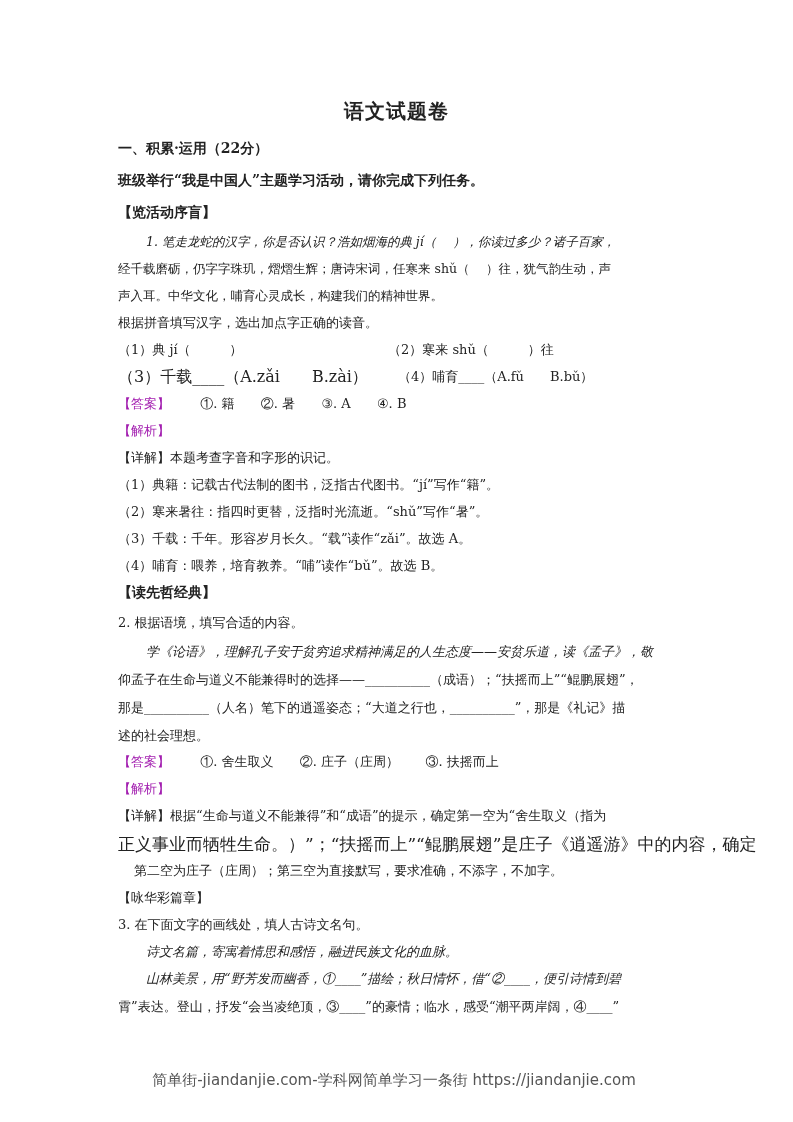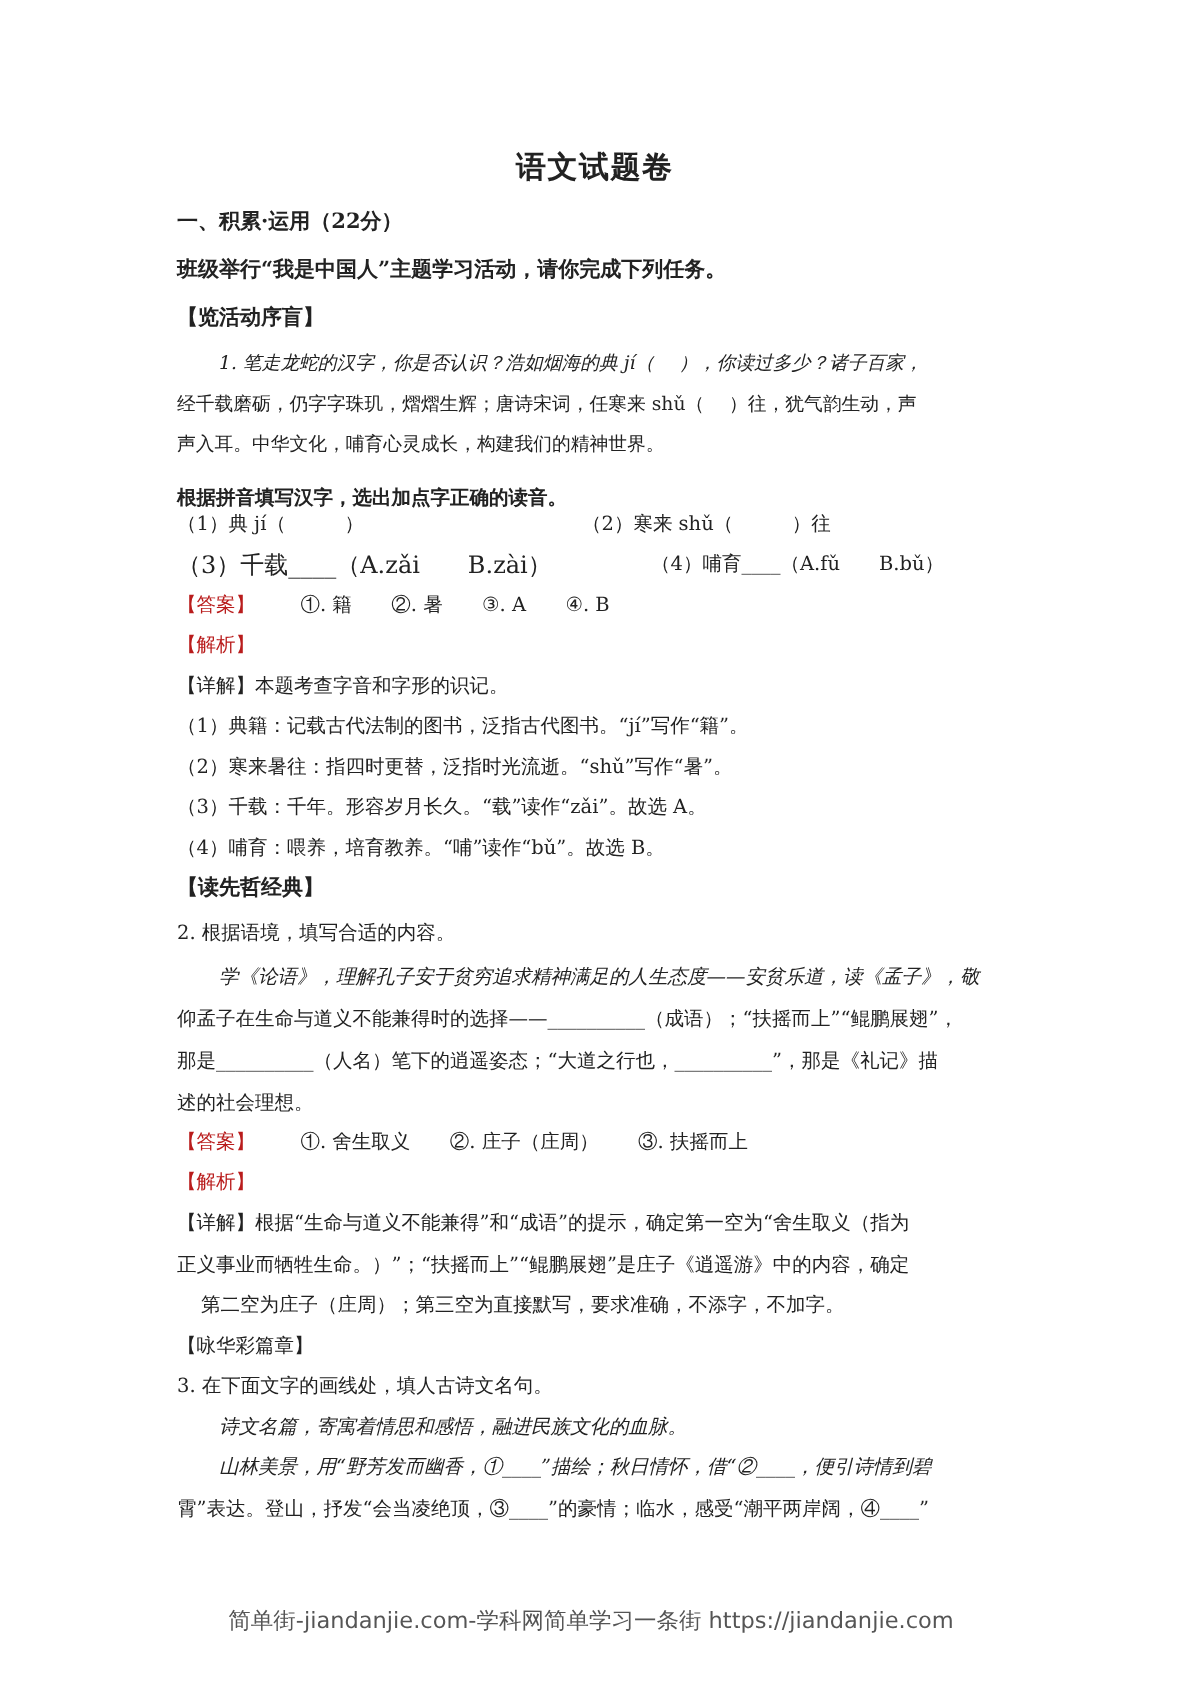--- a/index.html
+++ b/index.html
@@ -34,52 +34,52 @@
       left: 0;
       width: 793px;
       text-align: center;
       font-size: 20px;
       font-weight: bold;
       line-height: 26px;
       letter-spacing: 1px;
     }
     .bold { font-weight: bold; font-size: 14px; }
     .indent { left: 146px; font-style: italic; }
-    .blue { color: #b91c1c; }
+    .blue { color: #a21caf; }
     .gap { display: inline-block; }
     .footer {
       position: absolute;
       top: 1069px;
       left: 0;
       width: 788px;
       text-align: center;
       font-family: "DejaVu Sans", "Liberation Sans", sans-serif;
       font-size: 15px;
       color: #555555;
       line-height: 22px;
     }
     .col2 { position: absolute; left: 388px; }
-    .col2b { position: absolute; left: 398px; margin-left: 36px; }
+    .col2b { position: absolute; left: 398px; }
   </style>
 </head>
 <body>
 
 <div class="page">
 
   <div class="title">语文试题卷</div>
 
   <div class="line bold" style="top:139px;">一、积累·运用（22分）</div>
   <div class="line bold" style="top:171px;">班级举行“我是中国人”主题学习活动，请你完成下列任务。</div>
   <div class="line bold" style="top:203px;">【览活动序盲】</div>
 
   <div class="line indent" style="top:233px; font-size:12.5px;">1. 笔走龙蛇的汉字，你是否认识？浩如烟海的典 jí（　 ），你读过多少？诸子百家，</div>
   <div class="line" style="top:260px; font-size:12.5px;">经千载磨砺，仍字字珠玑，熠熠生辉；唐诗宋词，任寒来 shǔ（　 ）往，犹气韵生动，声</div>
   <div class="line" style="top:287px; font-size:12.5px;">声入耳。中华文化，哺育心灵成长，构建我们的精神世界。</div>
 
-  <div class="line" style="top:324px; font-size:13px;font-weight:bold;">根据拼音填写汉字，选出加点字正确的读音。</div>
+  <div class="line" style="top:314px; font-size:13px;">根据拼音填写汉字，选出加点字正确的读音。</div>
 
   <div class="line" style="top:341px; font-size:13px;">（1）典 jí（　　　）</div>
   <div class="line col2" style="top:341px; font-size:13px;">（2）寒来 shǔ（　　　）往</div>
   <div class="line" style="top:368px; font-size:16px;">（3）千载____（A.zǎi　　B.zài）</div>
   <div class="line col2b" style="top:368px; font-size:13px;">（4）哺育____（A.fǔ　　B.bǔ）</div>
 
   <div class="line" style="top:395px; font-size:13px;">
     <span class="blue">【答案】</span>
     <span class="gap" style="width:22px;"></span>
     <span>①. 籍</span>
@@ -111,21 +111,21 @@
     <span class="gap" style="width:22px;"></span>
     <span>①. 舍生取义</span>
     <span class="gap" style="width:18px;"></span>
     <span>②. 庄子（庄周）</span>
     <span class="gap" style="width:18px;"></span>
     <span>③. 扶摇而上</span>
   </div>
   <div class="line blue" style="top:780px; font-size:13px;">【解析】</div>
 
   <div class="line" style="top:807px; font-size:13px;">【详解】根据“生命与道义不能兼得”和“成语”的提示，确定第一空为“舍生取义（指为</div>
-  <div class="line" style="top:835px; font-size:13px;">正义事业而牺牲生命。）”；“扶摇而上”“鲲鹏展翅”是庄子《逍遥游》中的内容，确定</div>
+  <div class="line" style="top:835px; font-size:17px;">正义事业而牺牲生命。）”；“扶摇而上”“鲲鹏展翅”是庄子《逍遥游》中的内容，确定</div>
   <div class="line" style="top:862px; font-size:13px;margin-left:16px;">第二空为庄子（庄周）；第三空为直接默写，要求准确，不添字，不加字。</div>
 
   <div class="line" style="top:889px; font-size:13px;">【咏华彩篇章】</div>
 
   <div class="line" style="top:916px; font-size:13px;">3. 在下面文字的画线处，填人古诗文名句。</div>
   <div class="line indent" style="top:943px; font-size:13px;">诗文名篇，寄寓着情思和感悟，融进民族文化的血脉。</div>
   <div class="line indent" style="top:970px; font-size:13px;">山林美景，用“野芳发而幽香，①____”描绘；秋日情怀，借“②____，便引诗情到碧</div>
   <div class="line" style="top:998px; font-size:13px;">霄”表达。登山，抒发“会当凌绝顶，③____”的豪情；临水，感受“潮平两岸阔，④____”</div>
 
   <div class="footer">简单街-jiandanjie.com-学科网简单学习一条街 https://jiandanjie.com</div>

